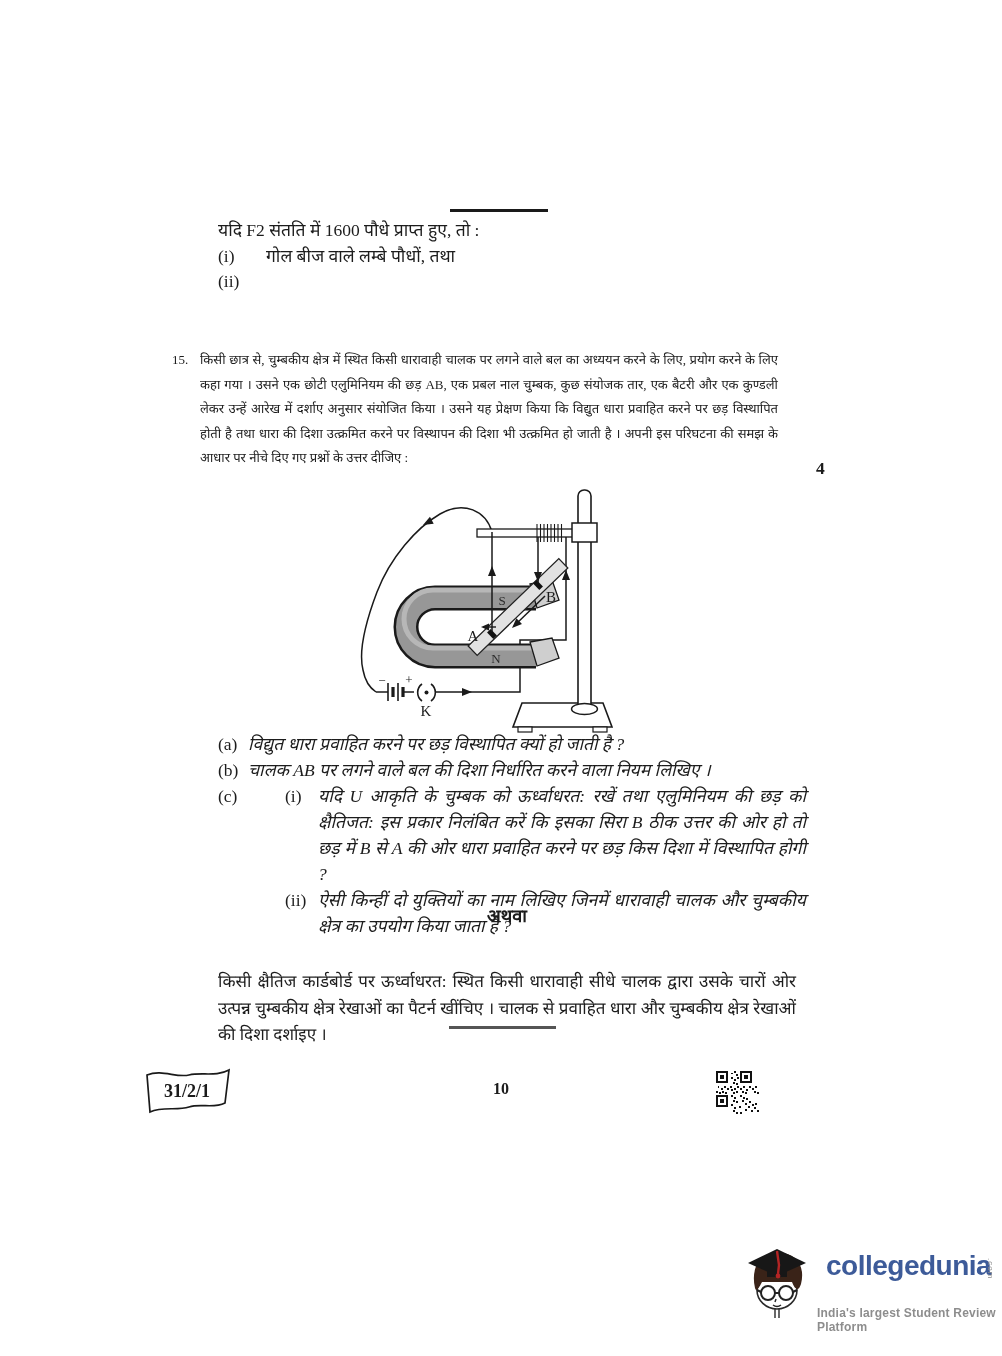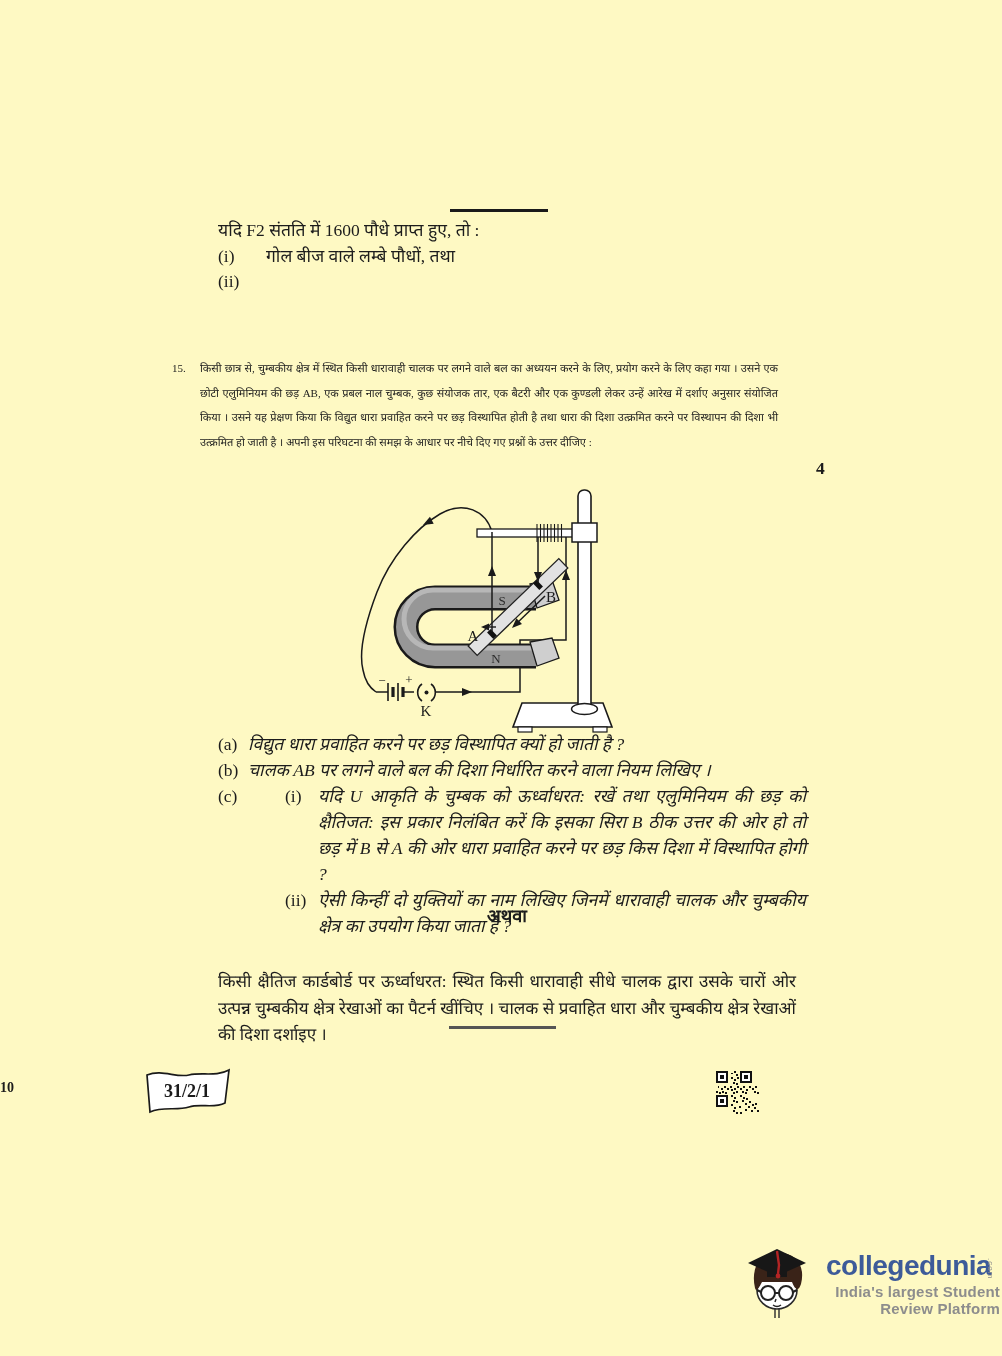--- a/index.html
+++ b/index.html
@@ -1,45 +1,45 @@
 <!DOCTYPE html>
 <html><head>
 <meta charset="utf-8">
 <style>
   html,body{margin:0;padding:0;background:#e8e8e8;}
   .page{
-    position:relative;width:1002px;height:1356px;background:#fef9c3;
+    position:relative;width:1002px;height:1356px;background:#ffffff;
     font-family:"Liberation Serif",serif;color:#1c1c1c;overflow:hidden;
     margin:0 auto;
   }
   .rule{position:absolute;background:#1a1a1a;}
   .intro{position:absolute;left:218px;top:218px;width:580px;font-size:17.5px;line-height:25.5px;}
   .intro .irow{display:flex;}
   .intro .ilbl{flex:0 0 48px;}
-  .q15{position:absolute;left:172px;top:356px;width:634px;font-size:11px;line-height:24.6px;}
+  .q15{position:absolute;left:172px;top:348px;width:634px;font-size:13px;line-height:24.6px;}
   .q15 .qnum{position:absolute;left:0;top:0;}
   .q15 .qbody{margin-left:28px;width:578px;text-align:justify;}
   .marks{position:absolute;left:816px;top:458px;font-size:17.5px;font-weight:bold;}
   .diagram{position:absolute;left:330px;top:484px;}
   .subqs{position:absolute;left:218px;top:731px;width:588px;font-size:17.5px;line-height:26px;}
   .srow{display:flex;align-items:flex-start;}
   .l1{flex:0 0 30px;}
   .l1c{flex:0 0 67px;}
   .l2{flex:0 0 33px;}
   .stext{flex:1;text-align:justify;font-style:italic;}
   .or-head{position:absolute;left:218px;top:903px;width:578px;text-align:center;font-weight:bold;font-size:18px;}
   .or-text{position:absolute;left:218px;top:929px;width:578px;font-size:17px;line-height:26.5px;text-align:justify;margin-top:40px;}
-  .pagenum{position:absolute;left:0;top:1080px;width:1002px;font-size:14px;font-weight:bold;}
+  .pagenum{position:absolute;left:0;top:1080px;width:1002px;text-align:center;font-size:16px;font-weight:bold;}
   .flagbox{position:absolute;left:142px;top:1066px;}
   .qr{position:absolute;left:716px;top:1070px;}
   .brand{position:absolute;left:740px;top:1238px;width:260px;height:92px;font-family:"Liberation Sans",sans-serif;}
   .brand .mascot{position:absolute;left:0;top:0;}
   .brand .word{position:absolute;left:74px;top:12px;font-size:28px;font-weight:bold;letter-spacing:-0.5px;margin-left:12px;}
   .brand .dotcom{position:absolute;left:246px;top:20px;font-size:8px;color:#8a8a8a;writing-mode:vertical-rl;letter-spacing:1px;}
-  .brand .tagline{position:absolute;left:77px;top:45px;font-size:15px;font-weight:bold;color:#8d8d8d;letter-spacing:0.2px;text-align:right;}
+  .brand .tagline{position:absolute;left:77px;top:68px;font-size:12px;font-weight:bold;color:#8d8d8d;letter-spacing:0.2px;}
   svg text{font-family:"Liberation Serif",serif;}
 </style>
 </head>
 <body>
 
 <div class="page">
 
   <div class="rule" style="left:450px;top:209px;width:98px;height:3px;"></div>
 
   <div class="intro">

